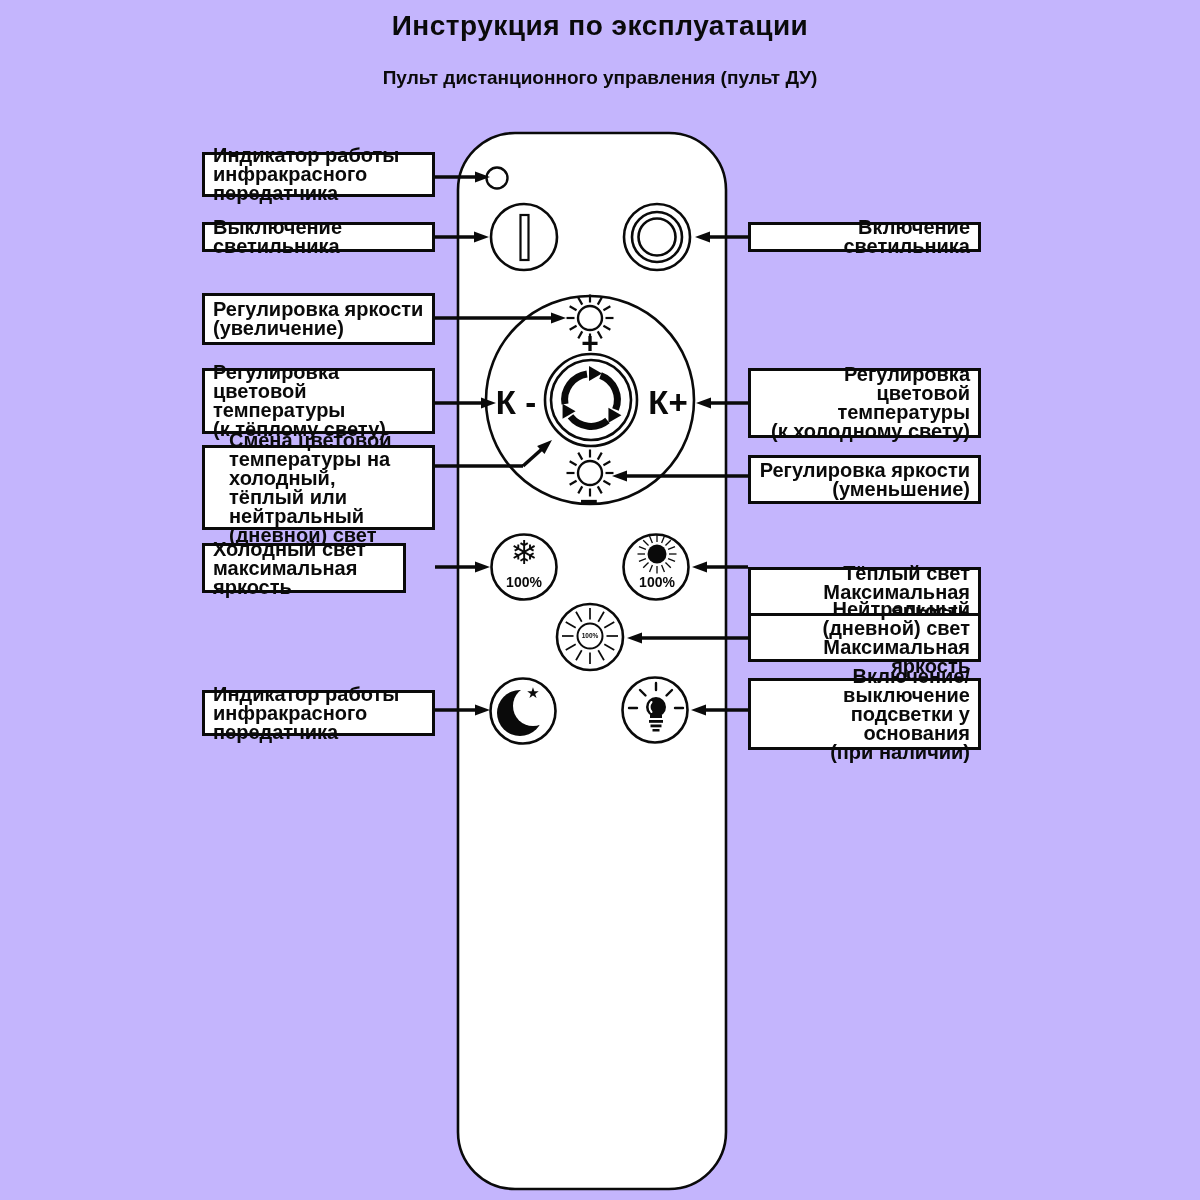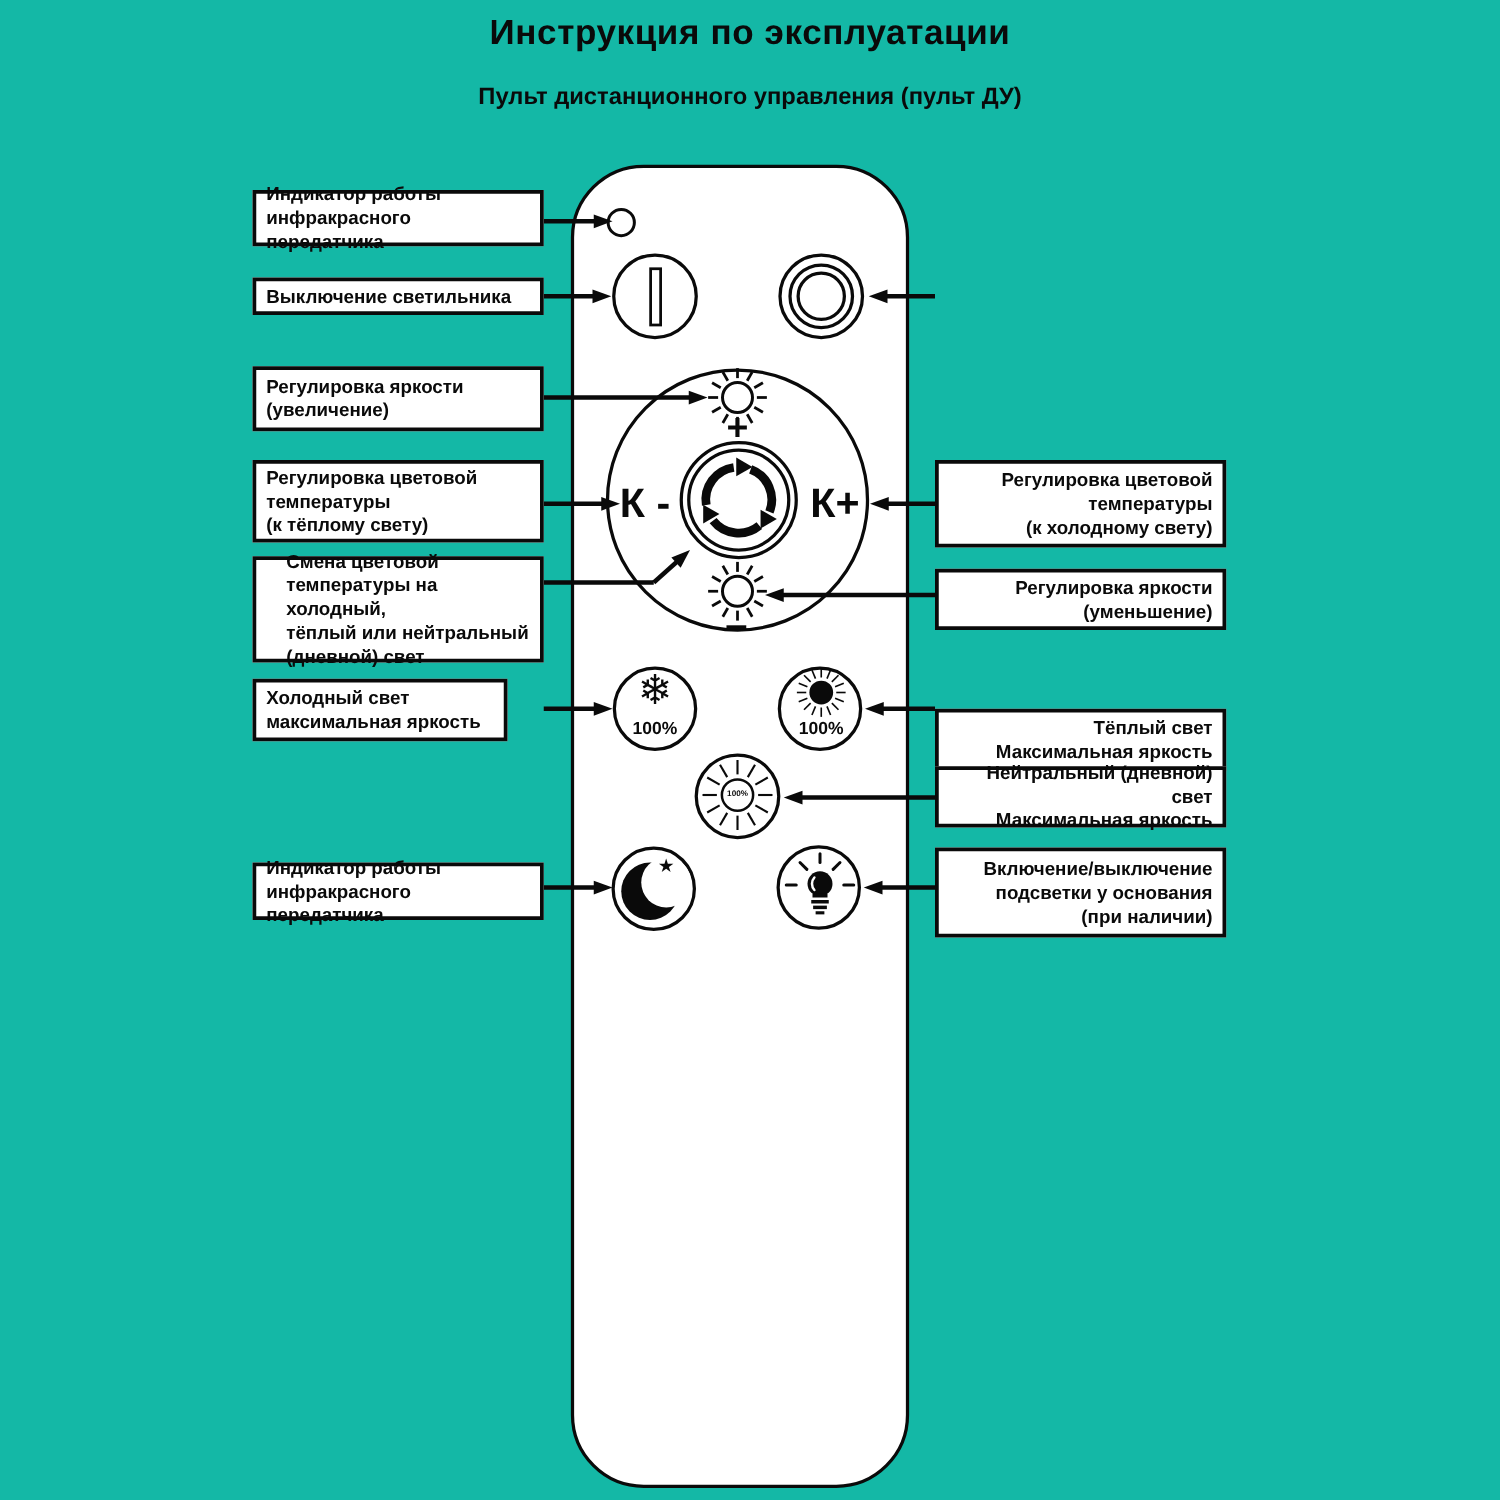--- a/index.html
+++ b/index.html
@@ -1,23 +1,23 @@
 <!DOCTYPE html>
 <html><head>
 <meta charset="utf-8">
 <style>
   html,body{margin:0;padding:0;background:#ffffff;}
-  .canvas{position:relative;width:1200px;height:1200px;background:#14b8a6;
+  .canvas{position:relative;width:1200px;height:1200px;background:#c4b5fd;
           font-family:"Liberation Sans","DejaVu Sans",sans-serif;color:#0a0a0a;overflow:hidden;}
   .title{position:absolute;top:10px;left:0;width:1200px;text-align:center;
          font-size:28px;font-weight:bold;letter-spacing:.5px;}
   .subtitle{position:absolute;top:67px;left:0;width:1200px;text-align:center;
             font-size:19px;font-weight:bold;}
   .box{position:absolute;box-sizing:border-box;border:3px solid #0a0a0a;background:#ffffff;
-       font-size:15px;font-weight:bold;line-height:19px;white-space:pre-line;
+       font-size:20px;font-weight:bold;line-height:19px;white-space:pre-line;
        display:flex;align-items:center;padding:3px 8px;}
   .box-l{justify-content:flex-start;text-align:left;}
   .box-r{justify-content:flex-end;text-align:right;}
   .ov{position:absolute;transform:translate(-50%,-50%);font-weight:bold;white-space:nowrap;line-height:1;}
   .glyph{font-family:"DejaVu Sans",sans-serif;}
   svg{position:absolute;left:0;top:0;}
 </style>
 </head>
 <body>
 
@@ -232,20 +232,21 @@
 (к тёплому свету)</div>
   <div class="box box-l" style="left:202px;top:445px;width:233px;height:85px;padding-left:24px;">Смена цветовой
 температуры на холодный,
 тёплый или нейтральный
 (дневной) свет</div>
   <div class="box box-l" style="left:202px;top:543px;width:204px;height:50px;">Холодный свет
 максимальная яркость</div>
   <div class="box box-l" style="left:202px;top:690px;width:233px;height:46px;">Индикатор работы
 инфракрасного передатчика</div>
 
+  <div class="box box-r" style="left:748px;top:222px;width:233px;height:30px;">Включение светильника</div>
   <div class="box box-r" style="left:748px;top:368px;width:233px;height:70px;">Регулировка цветовой
 температуры
 (к холодному свету)</div>
   <div class="box box-r" style="left:748px;top:455px;width:233px;height:49px;">Регулировка яркости
 (уменьшение)</div>
   <div class="box box-r" style="left:748px;top:543px;width:233px;height:50px;margin-top:24px;">Тёплый свет
 Максимальная яркость</div>
   <div class="box box-r" style="left:748px;top:613px;width:233px;height:49px;padding-left:20px;">Нейтральный (дневной) свет
 Максимальная яркость</div>
   <div class="box box-r" style="left:748px;top:678px;width:233px;height:72px;">Включение/выключение

